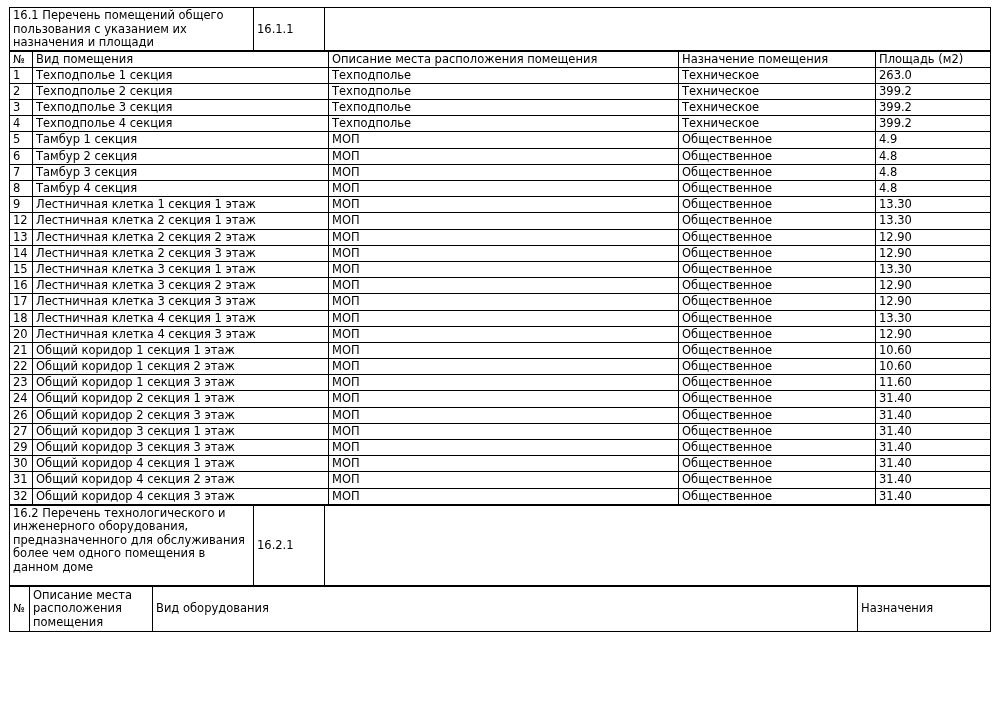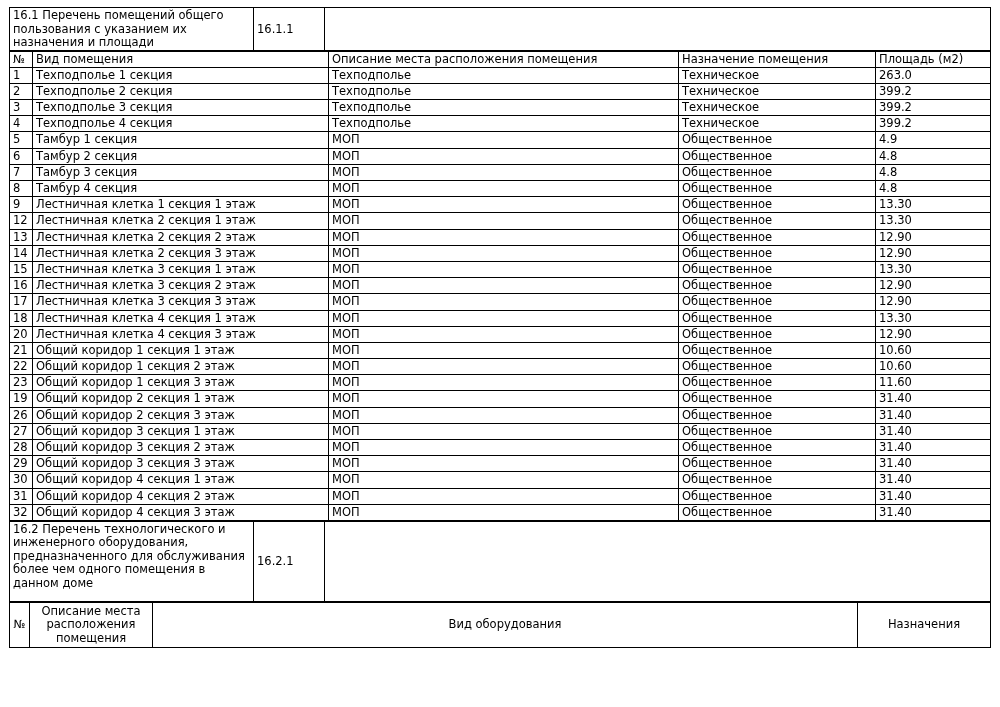--- a/index.html
+++ b/index.html
@@ -10,21 +10,21 @@
   td, th { border:1px solid #000000; font-size:11.5px; font-weight:normal;
            text-align:left; vertical-align:top; padding:0 3px; overflow:hidden; }
   
   .sec td.sec-title { white-space:pre-line; line-height:13.5px; padding-top:1px; }
   .sec td.sec-code  { vertical-align:middle; white-space:nowrap; }
   .sec-161 td { height:40px; }
   .sec-162 td { height:80px; }
   
   .main th, .main td { height:16.2px; line-height:15px; white-space:nowrap; }
   
-  .bottom th { height:45px; vertical-align:middle; white-space:pre-line; line-height:13.5px;text-align:center; }
+  .bottom th { height:45px; vertical-align:middle; white-space:pre-line; line-height:13.5px; }
 </style>
 </head>
 <body>
 
 <div class="page">
 
   <table class="sec sec-161">
     <colgroup>
         <col style="width:244px">
         <col style="width:71px">
@@ -193,43 +193,36 @@
           <td>10.60</td>
         </tr>
         <tr>
           <td>23</td>
           <td>Общий коридор 1 секция 3 этаж</td>
           <td>МОП</td>
           <td>Общественное</td>
           <td>11.60</td>
         </tr>
         <tr>
-          <td>19</td>
+          <td>24</td>
           <td>Общий коридор 2 секция 1 этаж</td>
           <td>МОП</td>
           <td>Общественное</td>
           <td>31.40</td>
         </tr>
         <tr>
           <td>26</td>
           <td>Общий коридор 2 секция 3 этаж</td>
           <td>МОП</td>
           <td>Общественное</td>
           <td>31.40</td>
         </tr>
         <tr>
           <td>27</td>
           <td>Общий коридор 3 секция 1 этаж</td>
-          <td>МОП</td>
-          <td>Общественное</td>
-          <td>31.40</td>
-        </tr>
-        <tr>
-          <td>28</td>
-          <td>Общий коридор 3 секция 2 этаж</td>
           <td>МОП</td>
           <td>Общественное</td>
           <td>31.40</td>
         </tr>
         <tr>
           <td>29</td>
           <td>Общий коридор 3 секция 3 этаж</td>
           <td>МОП</td>
           <td>Общественное</td>
           <td>31.40</td>

